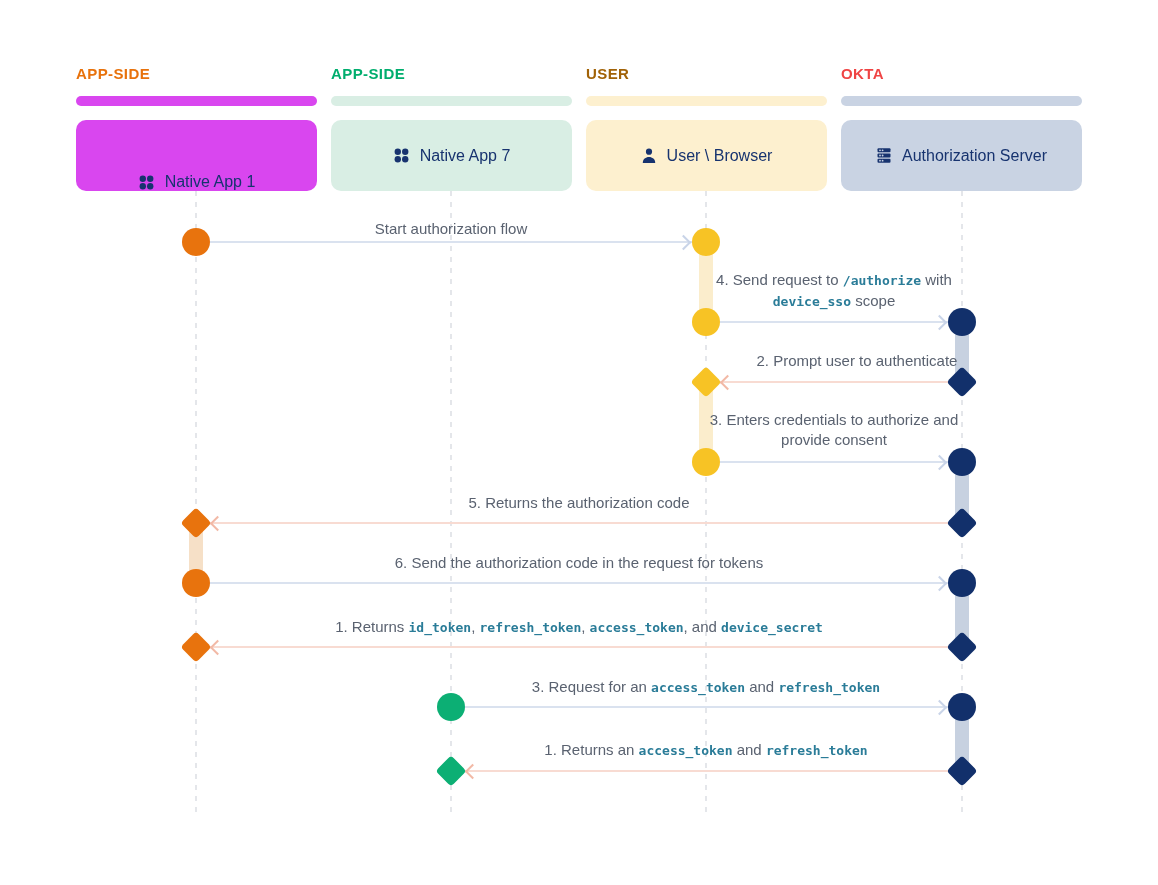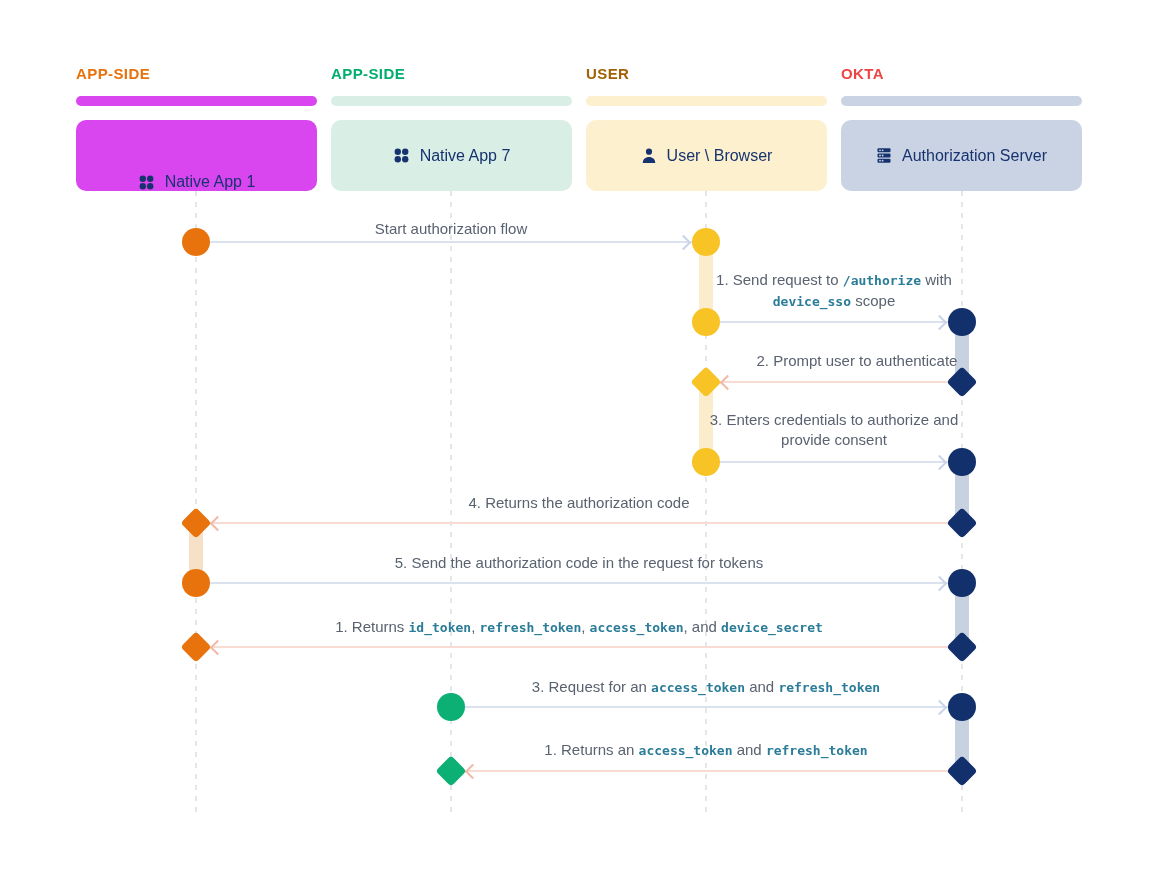--- a/index.html
+++ b/index.html
@@ -136,21 +136,21 @@
 
   <div>
     <div class="msg-label" style="left:251px;top:219px;width:400px;"><span>Start authorization flow</span></div>
     <div class="msg-line line-req" style="left:210px;top:241px;width:482px;"></div>
     <div class="chev chev-right" style="left:678px;top:237px;"></div>
     <div class="marker circle mk-orange" style="left:182px;top:228px;"></div>
     <div class="marker circle mk-yellow" style="left:692px;top:228px;"></div>
   </div>
 
   <div>
-    <div class="msg-label" style="left:702px;top:270px;width:264px;"><span>1. Send request to </span><span class="code">/authorize</span><span> with </span><span class="code">device_sso</span><span> scope</span></div>
+    <div class="msg-label" style="left:702px;top:270px;width:264px;"><span>4. Send request to </span><span class="code">/authorize</span><span> with </span><span class="code">device_sso</span><span> scope</span></div>
     <div class="msg-line line-req" style="left:720px;top:321px;width:228px;"></div>
     <div class="chev chev-right" style="left:934px;top:317px;"></div>
     <div class="marker circle mk-yellow" style="left:692px;top:308px;"></div>
     <div class="marker circle mk-navy" style="left:948px;top:308px;"></div>
   </div>
 
   <div>
     <div class="msg-label" style="left:725px;top:351px;width:264px;"><span>2. Prompt user to authenticate</span></div>
     <div class="msg-line line-rep" style="left:720px;top:381px;width:228px;"></div>
     <div class="chev chev-left" style="left:722px;top:377px;"></div>
@@ -160,29 +160,29 @@
 
   <div>
     <div class="msg-label" style="left:702px;top:410px;width:264px;"><span>3. Enters credentials to authorize and provide consent</span></div>
     <div class="msg-line line-req" style="left:720px;top:461px;width:228px;"></div>
     <div class="chev chev-right" style="left:934px;top:457px;"></div>
     <div class="marker circle mk-yellow" style="left:692px;top:448px;"></div>
     <div class="marker circle mk-navy" style="left:948px;top:448px;"></div>
   </div>
 
   <div>
-    <div class="msg-label" style="left:379px;top:493px;width:400px;"><span>4. Returns the authorization code</span></div>
+    <div class="msg-label" style="left:379px;top:493px;width:400px;"><span>5. Returns the authorization code</span></div>
     <div class="msg-line line-rep" style="left:210px;top:522px;width:738px;"></div>
     <div class="chev chev-left" style="left:212px;top:518px;"></div>
     <div class="marker diamond mk-orange" style="left:185px;top:512px;"></div>
     <div class="marker diamond mk-navy" style="left:951px;top:512px;"></div>
   </div>
 
   <div>
-    <div class="msg-label" style="left:329px;top:553px;width:500px;"><span>5. Send the authorization code in the request for tokens</span></div>
+    <div class="msg-label" style="left:329px;top:553px;width:500px;"><span>6. Send the authorization code in the request for tokens</span></div>
     <div class="msg-line line-req" style="left:210px;top:582px;width:738px;"></div>
     <div class="chev chev-right" style="left:934px;top:578px;"></div>
     <div class="marker circle mk-orange" style="left:182px;top:569px;"></div>
     <div class="marker circle mk-navy" style="left:948px;top:569px;"></div>
   </div>
 
   <div>
     <div class="msg-label" style="left:229px;top:617px;width:700px;"><span>1. Returns </span><span class="code">id_token</span><span>, </span><span class="code">refresh_token</span><span>, </span><span class="code">access_token</span><span>, and </span><span class="code">device_secret</span></div>
     <div class="msg-line line-rep" style="left:210px;top:646px;width:738px;"></div>
     <div class="chev chev-left" style="left:212px;top:642px;"></div>

